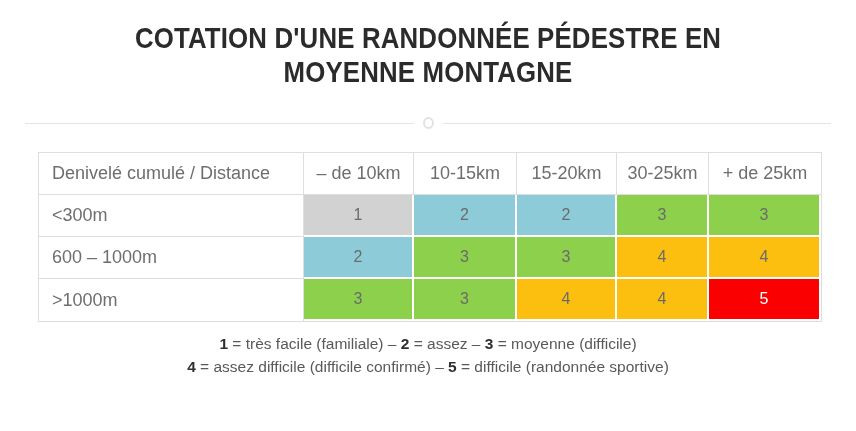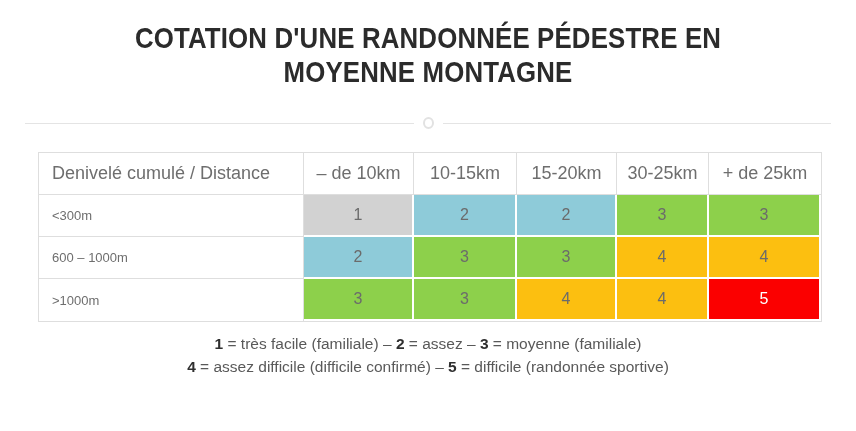--- a/index.html
+++ b/index.html
@@ -62,21 +62,21 @@
     text-align: center;
     background: #ffffff;
     border-bottom: 1px solid #dedede;
     border-right: 1px solid #dedede;
   }
   .rating-table thead th:last-child { border-right: none; }
   .rating-table thead th.corner { text-align: left; padding-left: 13px; }
 
   .rating-table tbody th.rowlabel {
     color: #6e6e6e;
-    font-size: 13px;
+    font-size: 18px;
     text-align: left;
     padding-left: 13px;
     background: #ffffff;
     border-right: 1px solid #dedede;
     border-bottom: 1px solid #dedede;
   }
   .rating-table tbody tr:last-child th.rowlabel { border-bottom: none; }
 
   .rating-table td.cell {
     text-align: center;
@@ -153,17 +153,17 @@
         <td class="cell" style="background-color: rgb(141, 208, 75); color: rgb(107, 107, 107);">3</td>
         <td class="cell" style="background-color: rgb(141, 208, 75); color: rgb(107, 107, 107);">3</td>
         <td class="cell" style="background-color: rgb(252, 191, 16); color: rgb(107, 107, 107);">4</td>
         <td class="cell" style="background-color: rgb(252, 191, 16); color: rgb(107, 107, 107);">4</td>
         <td class="cell" style="background-color: rgb(251, 0, 0); color: rgb(255, 255, 255);">5</td>
       </tr>
     </tbody>
   </table>
 
   <div class="legend">
-    <p><b>1</b><span> = très facile (familiale) –  </span><b>2</b><span> = assez – </span><b>3</b><span> = moyenne (familiale)</span></p>
+    <p><b>1</b><span> = très facile (familiale) –  </span><b>2</b><span> = assez – </span><b>3</b><span> = moyenne (difficile)</span></p>
     <p><b>4</b><span> = assez difficile (difficile confirmé) – </span><b>5</b><span> = difficile (randonnée sportive)</span></p>
   </div>
 
 </div>
 
 </body></html>

